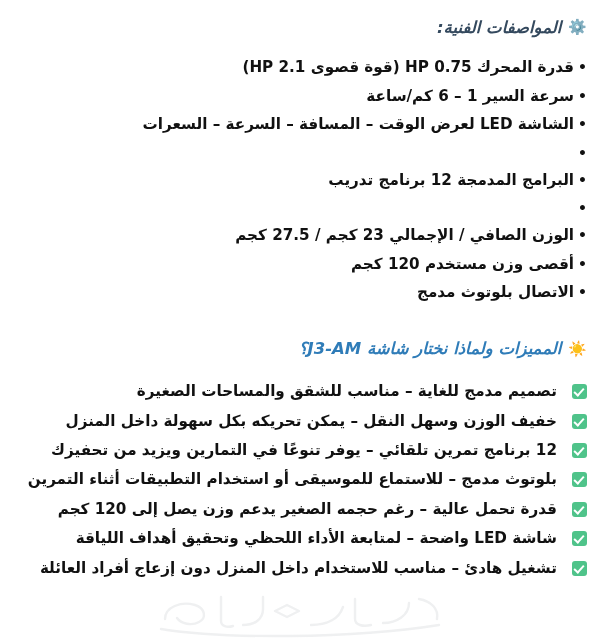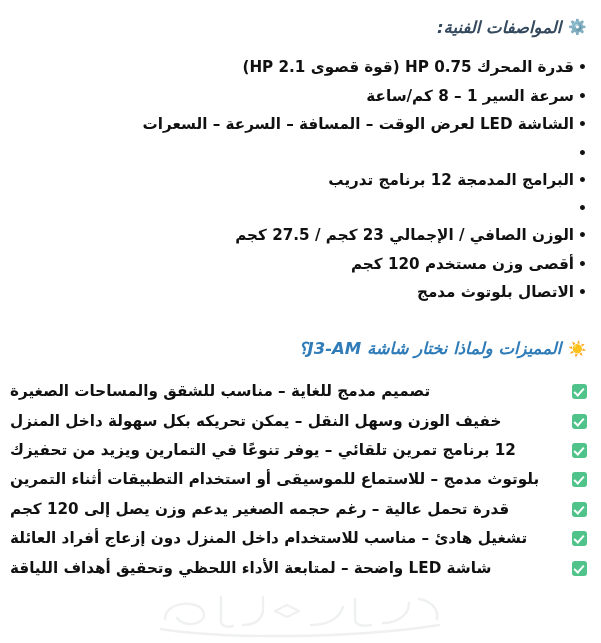--- a/index.html
+++ b/index.html
@@ -95,21 +95,21 @@
   .feature-list {
     list-style: none;
     margin: 0;
     padding: 0;
     padding-top: 16px;
   }
   .feature-item {
     display: flex;
     flex-direction: row;
     align-items: flex-start;
-    justify-content: space-between;
+    justify-content: flex-start;
     gap: 15px;
     color: #111111;
     font-size: 15.2px;
     font-weight: bold;
     line-height: 1.0;
     padding: 6px 0;
     white-space: nowrap;
   }
   .check-box {
     flex: 0 0 auto;
@@ -157,21 +157,21 @@
     <span class="heading-text">المواصفات الفنية:</span>
   </div>
 
   <ul class="spec-list">
     <li class="spec-item">
       <span class="bullet-dot">•</span>
       <span class="spec-text">قدرة المحرك HP 0.75 (قوة قصوى HP 2.1)</span>
     </li>
     <li class="spec-item">
       <span class="bullet-dot">•</span>
-      <span class="spec-text">سرعة السير 1 – 8 كم/ساعة</span>
+      <span class="spec-text">سرعة السير 1 – 6 كم/ساعة</span>
     </li>
     <li class="spec-item">
       <span class="bullet-dot">•</span>
       <span class="spec-text">الشاشة LED لعرض الوقت – المسافة – السرعة – السعرات</span>
     </li>
     <li class="spec-item">
       <span class="bullet-dot">•</span>
     </li>
     <li class="spec-item">
       <span class="bullet-dot">•</span>
@@ -217,25 +217,25 @@
     <li class="feature-item">
       <span class="check-box"></span>
       <span class="feature-text">بلوتوث مدمج – للاستماع للموسيقى أو استخدام التطبيقات أثناء التمرين</span>
     </li>
     <li class="feature-item">
       <span class="check-box"></span>
       <span class="feature-text">قدرة تحمل عالية – رغم حجمه الصغير يدعم وزن يصل إلى 120 كجم</span>
     </li>
     <li class="feature-item">
       <span class="check-box"></span>
+      <span class="feature-text">شاشة LED واضحة – لمتابعة الأداء اللحظي وتحقيق أهداف اللياقة</span>
+    </li>
+    <li class="feature-item">
+      <span class="check-box"></span>
       <span class="feature-text">تشغيل هادئ – مناسب للاستخدام داخل المنزل دون إزعاج أفراد العائلة</span>
-    </li>
-    <li class="feature-item">
-      <span class="check-box"></span>
-      <span class="feature-text">شاشة LED واضحة – لمتابعة الأداء اللحظي وتحقيق أهداف اللياقة</span>
     </li>
   </ul>
 
   <svg class="watermark" viewBox="0 0 300 56" aria-hidden="true">
     <g fill="none" stroke="#e2e4e6" stroke-width="2.4" stroke-linecap="round" stroke-linejoin="round">
       <path d="M14 34 C 14 22, 30 16, 44 20 C 54 23, 56 33, 48 37 C 41 41, 30 39, 26 33"></path>
       <path d="M70 12 L 70 36 C 70 41, 76 43, 82 41"></path>
       <path d="M92 40 C 104 40, 112 34, 112 24 L 112 12"></path>
       <path d="M124 26 L 136 20 L 148 26 L 136 32 Z"></path>
       <path d="M160 40 C 176 40, 188 34, 192 22"></path>

